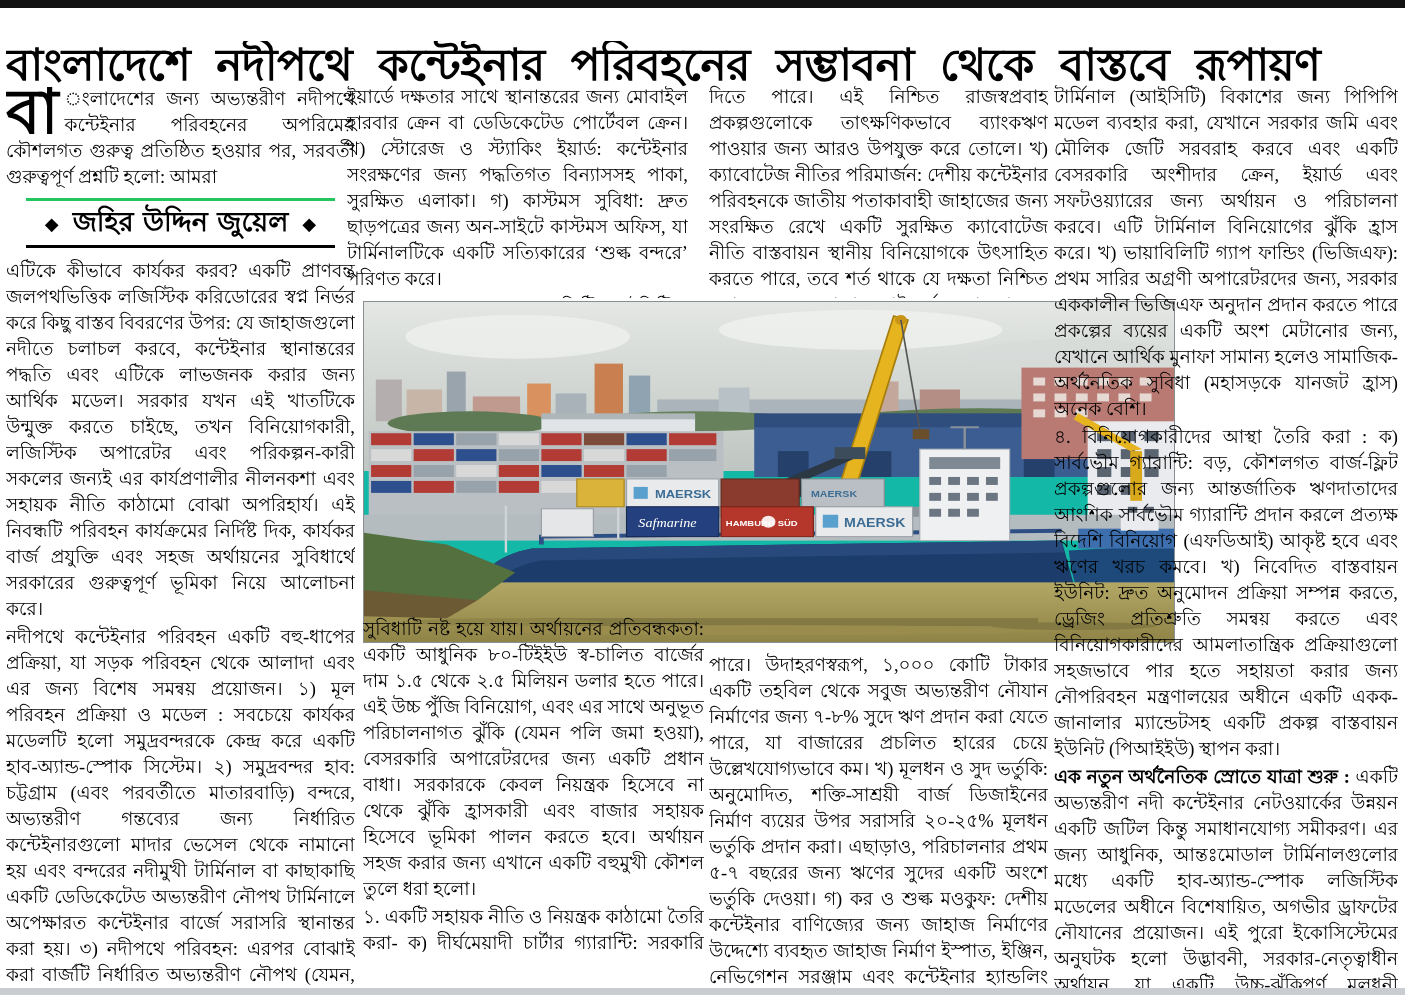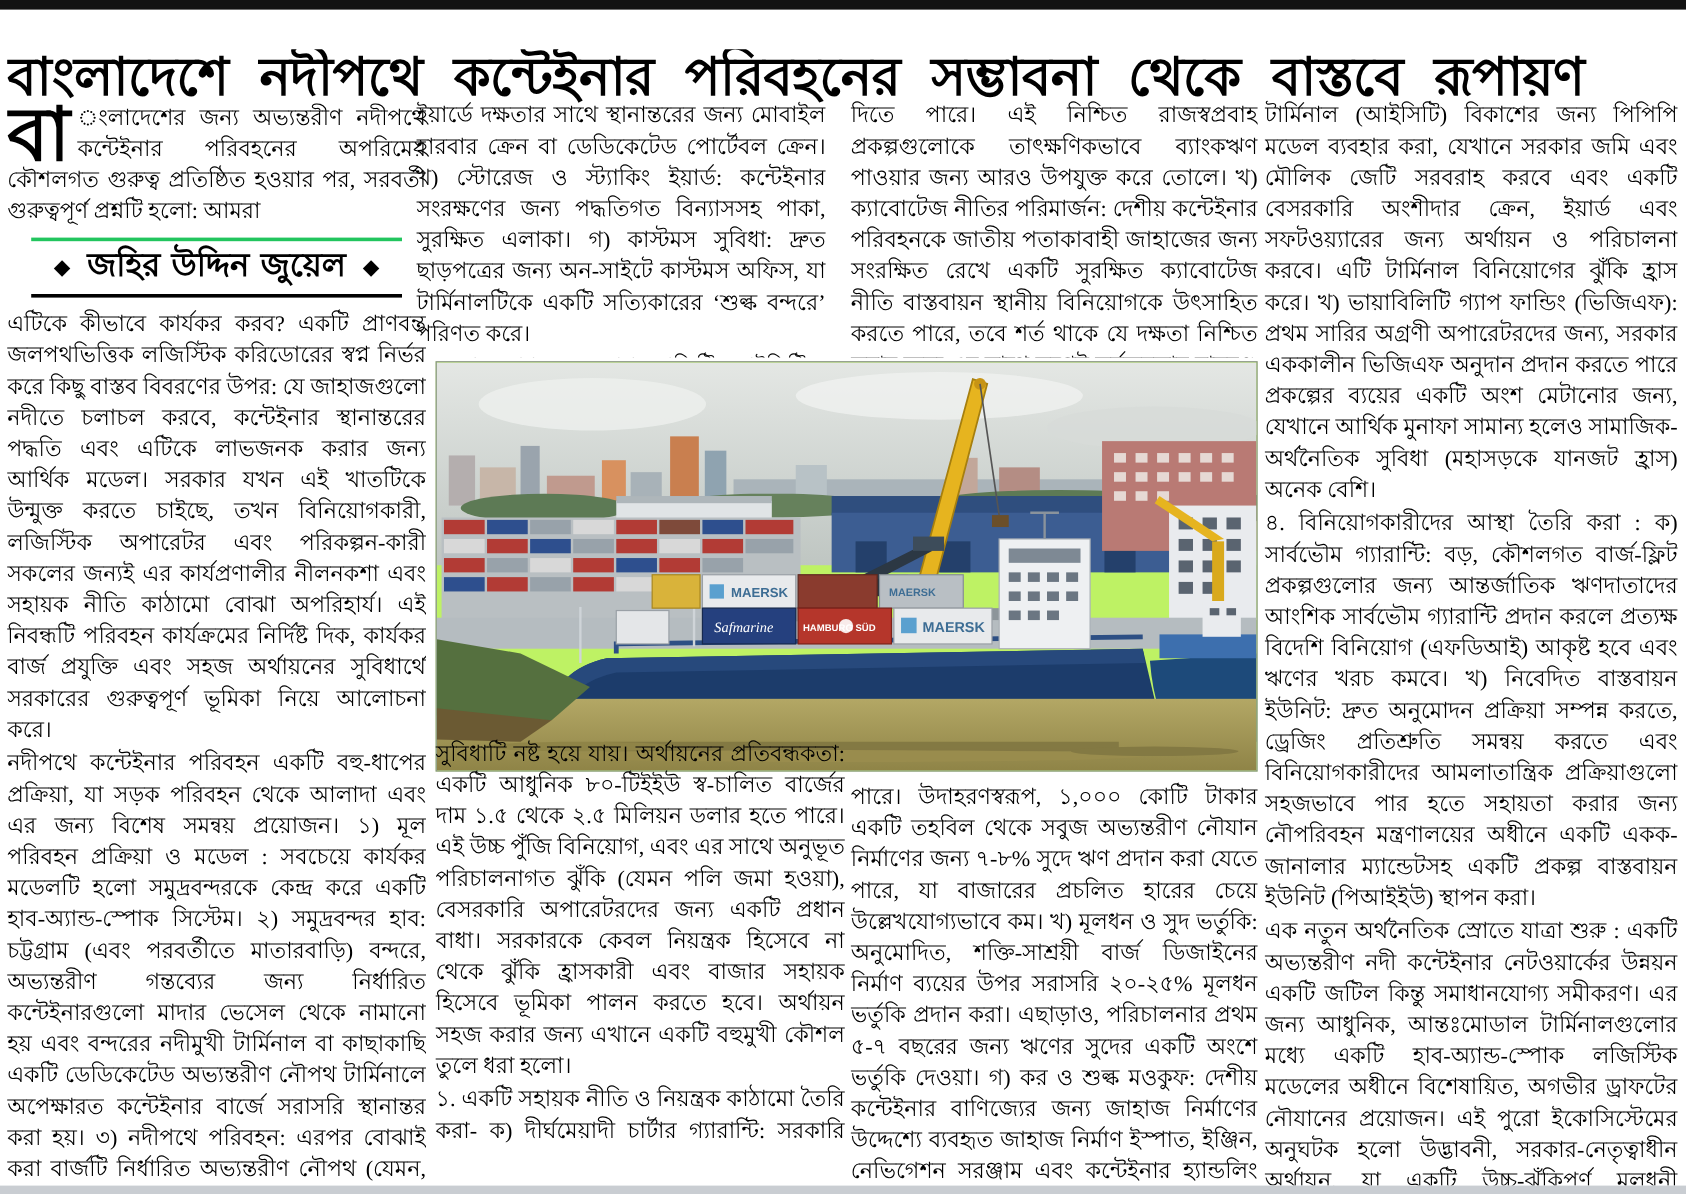--- a/index.html
+++ b/index.html
@@ -45,24 +45,24 @@
   .byline-box{
     margin:8px 20px 10px 20px;
     border-top:3px solid #22c55e;
     border-bottom:3px solid #000;
     padding:5px 0 7px 0;
     text-align:center;
     font-family:"DejaVu Sans","Liberation Sans",sans-serif;
     font-weight:700;font-size:27px;line-height:1.2;
   }
   .byline-box .diamond{font-size:18px;vertical-align:middle;padding:0 14px;}
-  .lead-bold{font-weight:400;}
+  .lead-bold{font-weight:700;}
   .photo{
-    position:absolute;left:363px;top:301px;width:685px;height:342px;
-    border:1px solid #8a8f94;box-sizing:border-box;background:#bef264;
+    position:absolute;left:363px;top:301px;width:812px;height:342px;
+    border:1px solid #8a8f94;box-sizing:border-box;background:#14b8a6;
   }
   .photo svg{display:block;width:100%;height:100%;}
 </style>
 </head>
 <body>
 
 <div class="page">
 
   <div class="topbar"></div>
 

